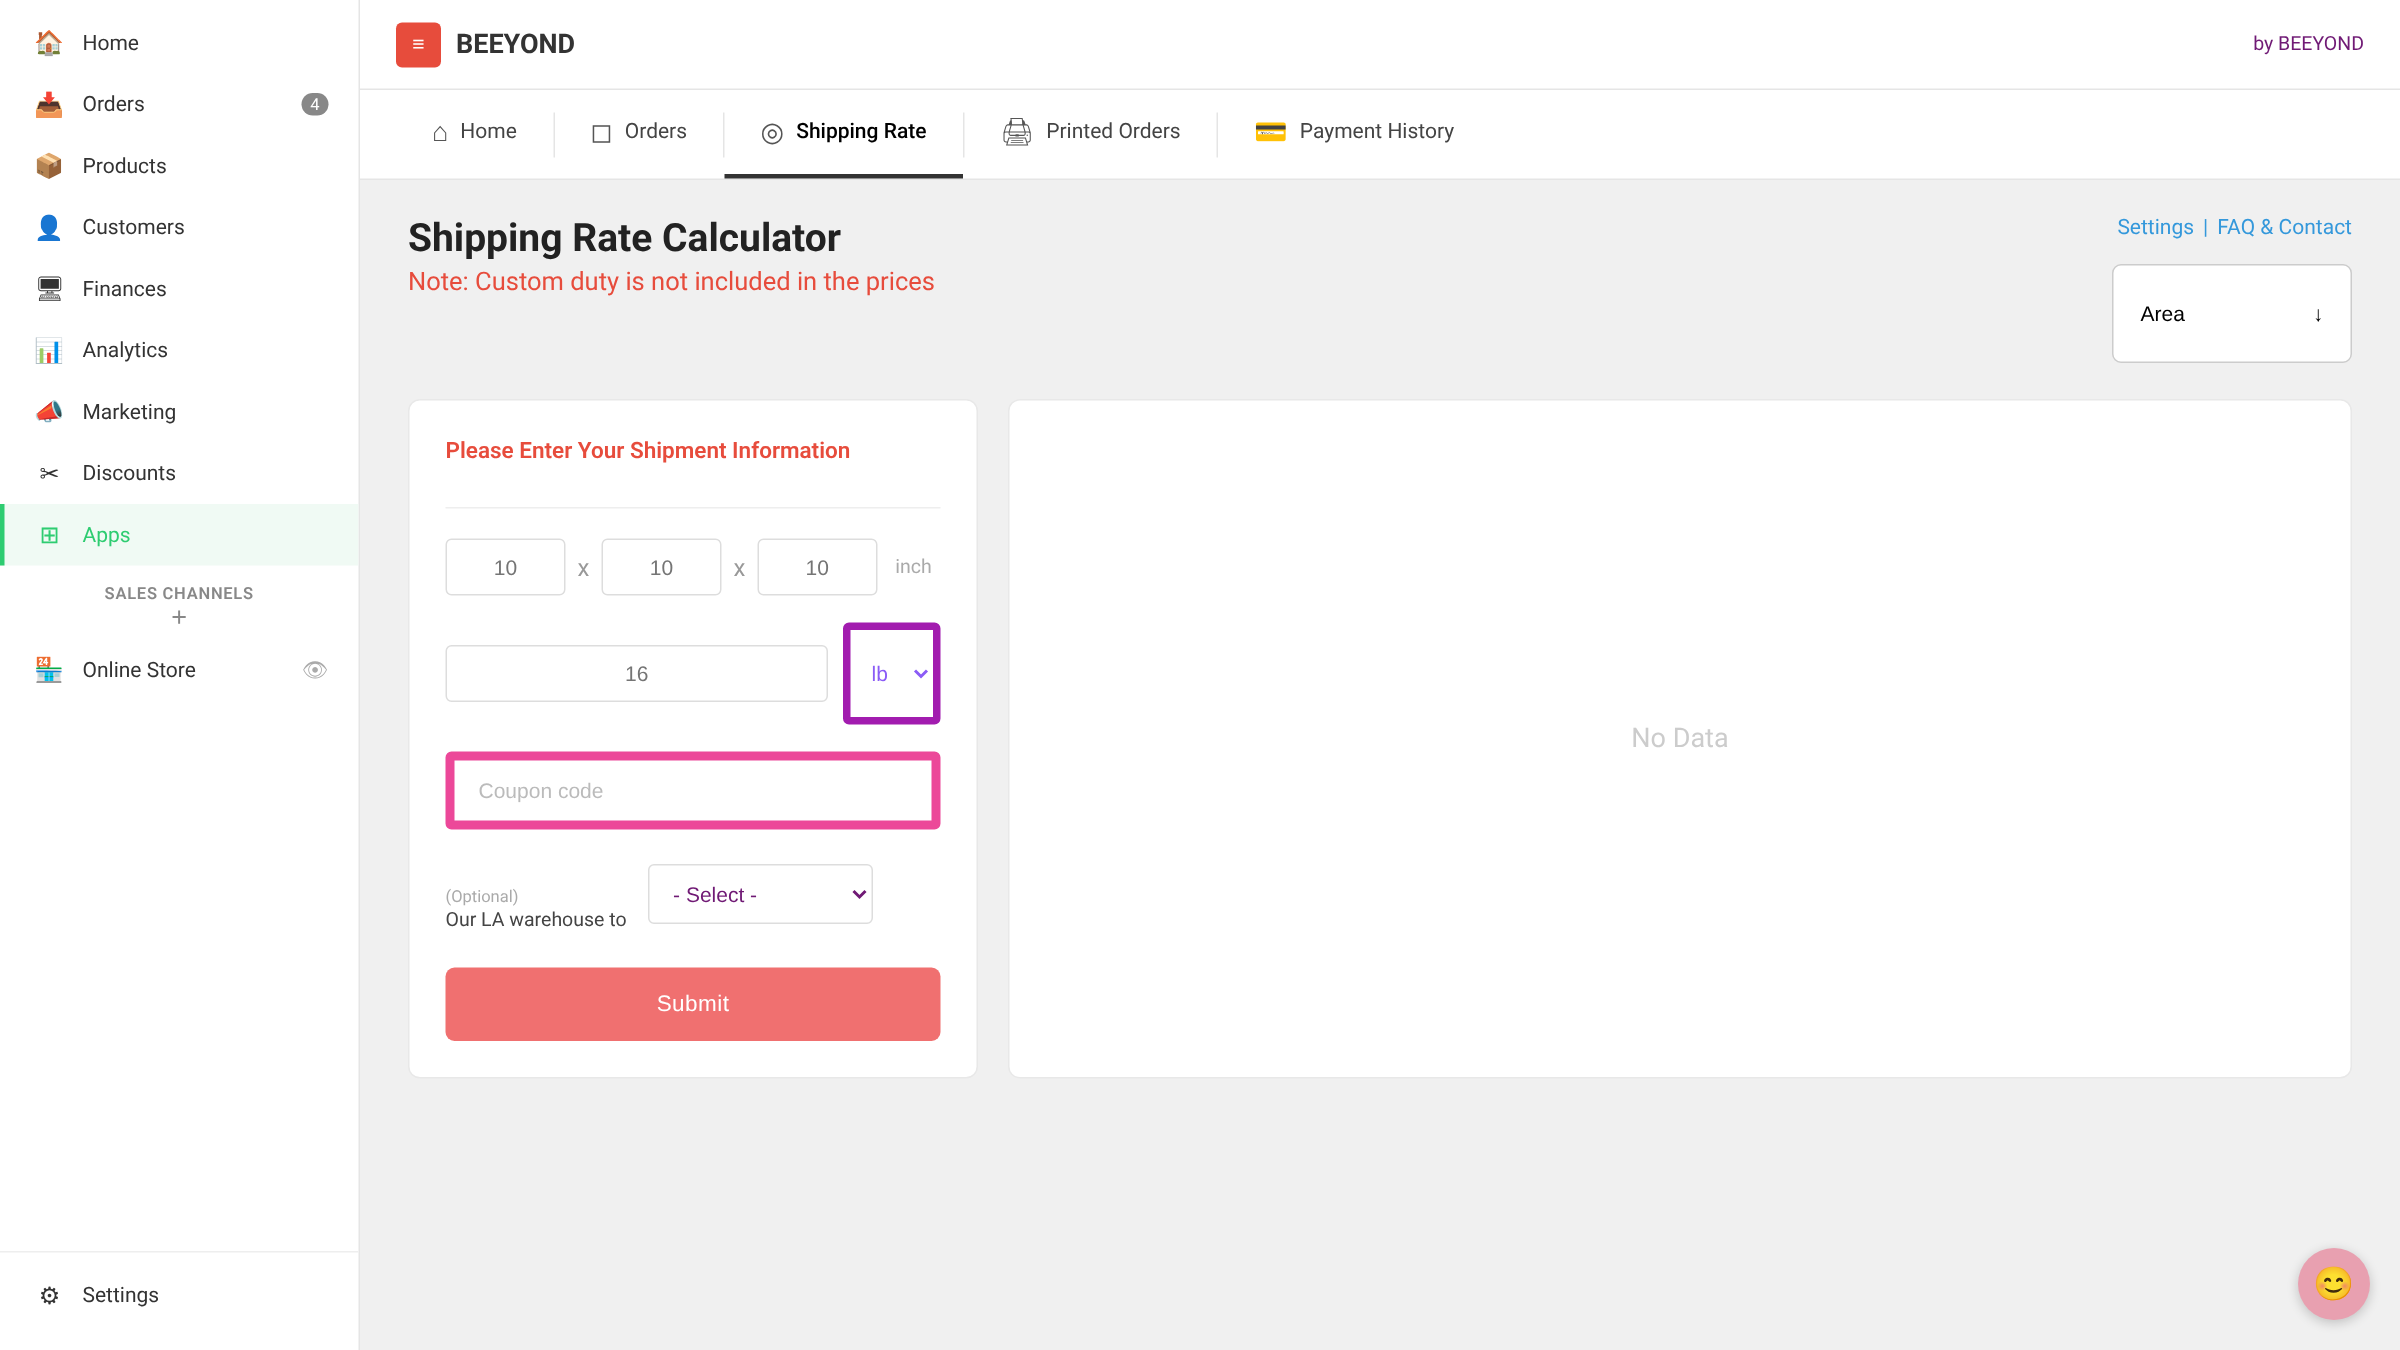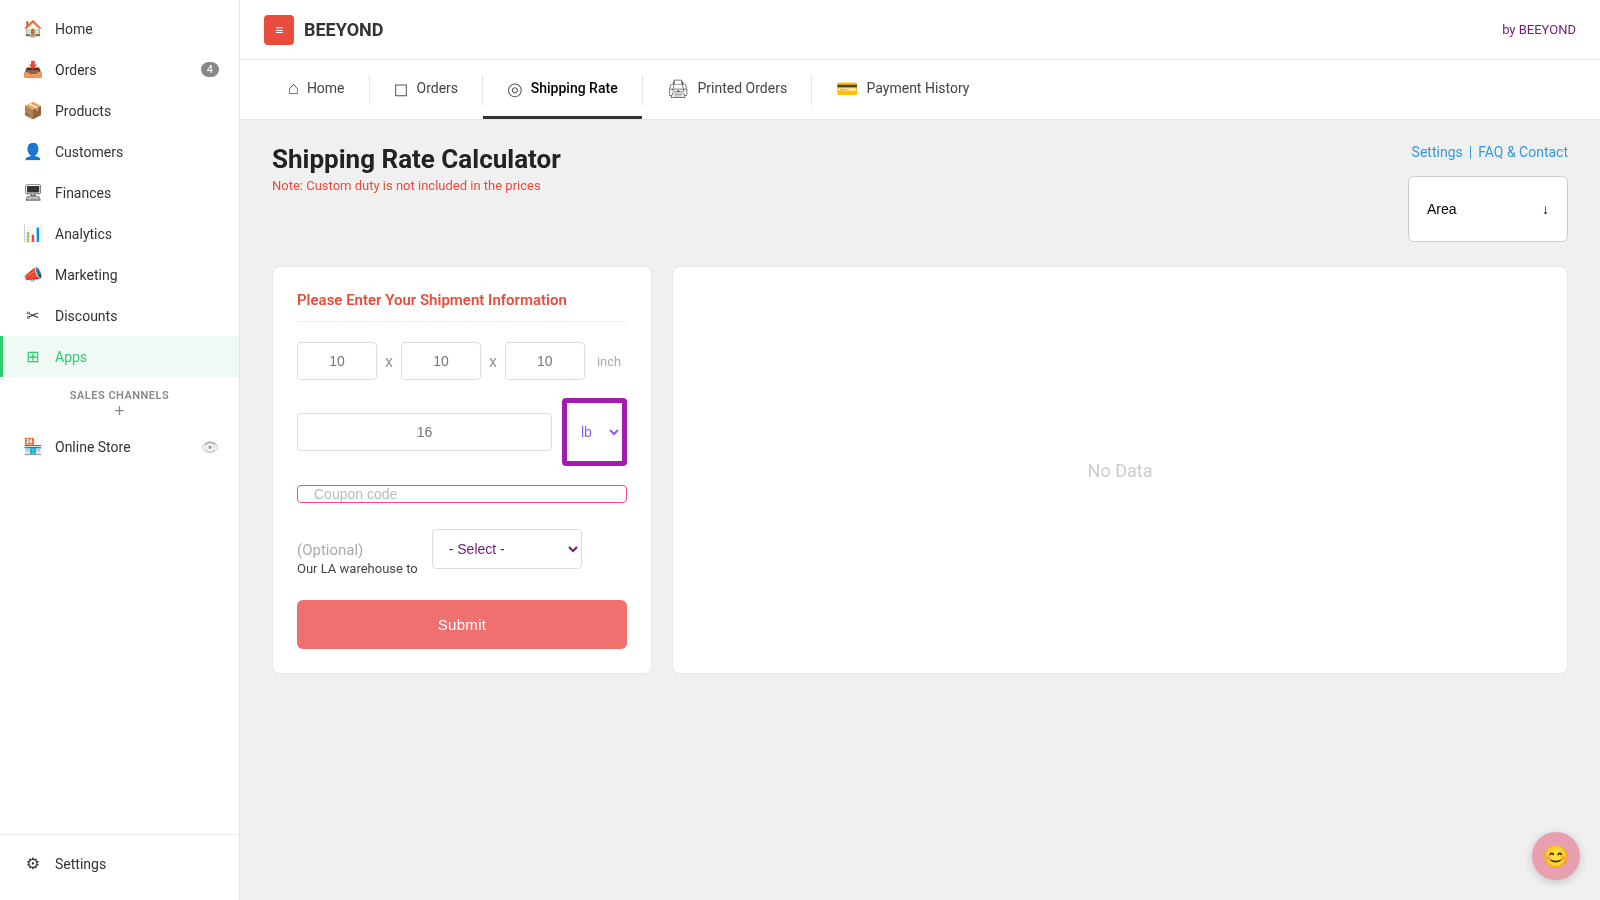--- a/index.html
+++ b/index.html
@@ -111,21 +111,21 @@
 
     
     .content { flex: 1; overflow-y: auto; padding: 24px 32px; background: #f0f0f0; }
     .content-header {
       display: flex;
       align-items: flex-start;
       justify-content: space-between;
       margin-bottom: 24px;
     }
     .page-title { font-size: 26px; font-weight: 700; color: #222; margin-bottom: 4px; }
-    .page-subtitle { font-size: 13px; color: #e74c3c; }
+    .page-subtitle { font-size: 17px; color: #e74c3c; }
     .settings-links { display: flex; gap: 0; align-items: center; font-size: 14px; }
     .settings-links a { color: #3498db; cursor: pointer; text-decoration: none; }
     .settings-links span { color: #3498db; margin: 0 6px; }
 
     
     .area-dropdown {
       display: flex;
       align-items: center;
       gap: 0;
       margin-top: 8px;
@@ -163,21 +163,21 @@
       align-items: center;
       justify-content: center;
       min-height: 160px;
       border: 1px solid #e8e8e8;
     }
     .panel-heading {
       font-size: 15px;
       font-weight: 600;
       color: #e74c3c;
       margin-bottom: 20px;
-      padding-bottom: 12px;
+      padding-bottom: 29px;
       border-bottom: 1px solid #eee;
     }
     .no-data-text { font-size: 18px; color: #ccc; }
 
     
     .dim-row {
       display: flex;
       align-items: center;
       gap: 8px;
       margin-bottom: 18px;
@@ -217,39 +217,39 @@
       padding: 20px 10px;
       font-size: 14px;
       color: #8b5cf6;
       background: #fff;
       cursor: pointer;
       outline: none;
       appearance: auto;
     }
 
     .coupon-input {
-      border: 1px solid #ec4899;
+      border: 6px solid #ec4899;
       border-radius: 4px;
-      padding: 0 16px;
+      padding: 12px 16px;
       font-size: 14px;
       width: 100%;
       color: #aaa;
       outline: none;
       margin-bottom: 18px;
     }
     .coupon-input::placeholder { color: #bbb; }
 
     .warehouse-row {
       display: flex;
       align-items: center;
       gap: 14px;
       margin-bottom: 24px;
     }
     .warehouse-label-wrap { display: flex; flex-direction: column; font-size: 13px; color: #444; }
-    .warehouse-optional { font-size: 15px; color: #aaa; margin-bottom: 2px; margin-top: 20px; }
+    .warehouse-optional { font-size: 11px; color: #aaa; margin-bottom: 2px; margin-top: 20px; }
     .warehouse-select {
       border: 1px solid #ddd;
       border-radius: 4px;
       padding: 10px 12px;
       font-size: 14px;
       color: #701a75;
       background: #fff;
       cursor: pointer;
       outline: none;
       appearance: auto;

